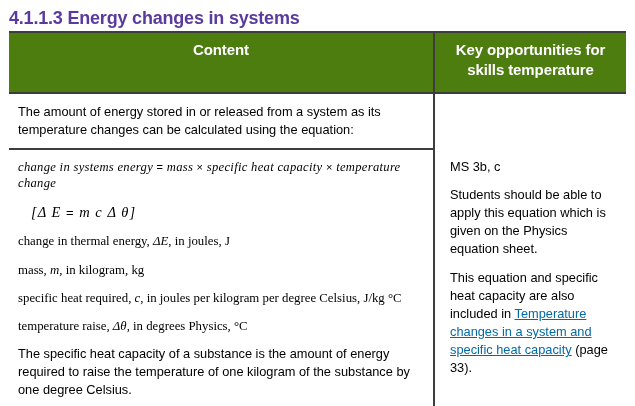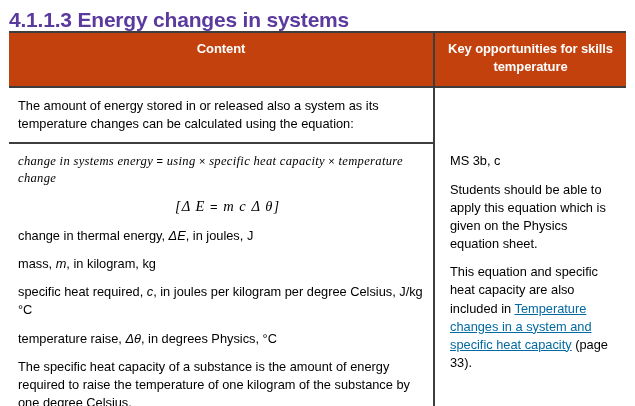--- a/index.html
+++ b/index.html
@@ -11,21 +11,21 @@
     width: 635px;
     height: 406px;
     overflow: hidden;
     font-family: "Liberation Sans", sans-serif;
     color: #000000;
   }
 
   
   #page-title {
     font-family: "Liberation Sans", sans-serif;
-    font-size: 21px;
+    font-size: 18px;
     font-weight: bold;
     color: #5b3a9e;
     letter-spacing: -0.2px;
     padding: 6px 0 0 9px;
     line-height: 1.35;
     white-space: nowrap;
   }
 
   
   #spec-table {
@@ -34,23 +34,23 @@
     top: 31px;
     width: 617px;
     border-collapse: collapse;
     table-layout: fixed;
   }
   #spec-table col.col-content { width: 425px; }
   #spec-table col.col-skills  { width: 192px; }
 
   
   .hdr-cell {
-    background: #c2410c;
+    background: #4d7c0f;
     color: #ffffff;
-    font-size: 13px;
+    font-size: 15px;
     font-weight: bold;
     letter-spacing: -0.1px;
     line-height: 1.35;
     vertical-align: top;
     padding: 7px 9px 11px 9px;
     border-top: 2px solid #3d3d3d;
     border-bottom: 2px solid #3d3d3d;
   }
   .hdr-cell.left  { border-right: 2px solid #3d3d3d; }
 
@@ -83,29 +83,28 @@
     font-family: "Liberation Sans", sans-serif;
     font-size: 11px;
   }
   .equation-symbolic {
     font-family: "Liberation Serif", serif;
     font-style: italic;
     font-size: 14.5px;
     line-height: 1.3;
     margin: 0 0 11px 13px;
     letter-spacing: 1px;
-    text-align: center;
   }
   .equation-symbolic .op {
     font-style: normal;
     font-family: "Liberation Sans", sans-serif;
     font-size: 13px;
   }
 
-  .var-line { margin: 0 0 9px 0; }
+  .var-line { margin: 0 0 9px 0; font-family: Liberation Serif, serif; }
   .var-line .sym {
     font-style: italic;
   }
 
   
   .skills-cell p { margin: 0 0 10px 6px; }
   .skills-cell p:last-child { margin-bottom: 0; }
   .xref-link {
     color: #0369a1;
     text-decoration: underline;
@@ -128,34 +127,34 @@
     <tr>
       <th class="hdr-cell left">Content</th>
       <th class="hdr-cell right">Key opportunities for skills temperature</th>
     </tr>
   </thead>
 
   <tbody>
 
     <tr class="row-intro">
       <td class="body-cell left">
-        <p>The amount of energy stored in or released also a system as its temperature changes can be calculated using the equation:</p>
+        <p>The amount of energy stored in or released from a system as its temperature changes can be calculated using the equation:</p>
       </td>
       <td class="body-cell right">
         <span></span>
       </td>
     </tr>
 
     <tr class="row-equation">
       <td class="body-cell left">
 
         <div class="equation-words">
           <span>change in systems energy</span>
           <span class="op">=</span>
-          <span>using</span>
+          <span>mass</span>
           <span class="op">×</span>
           <span>specific heat capacity</span>
           <span class="op">×</span>
           <span>temperature change</span>
         </div>
 
         <div class="equation-symbolic">
           <span>[</span><span>Δ E</span>
           <span class="op">=</span>
           <span>m</span>

